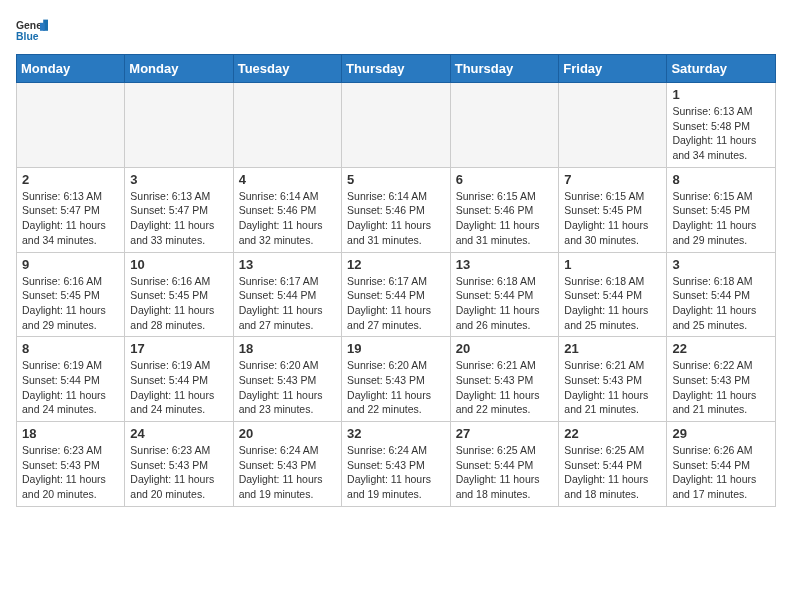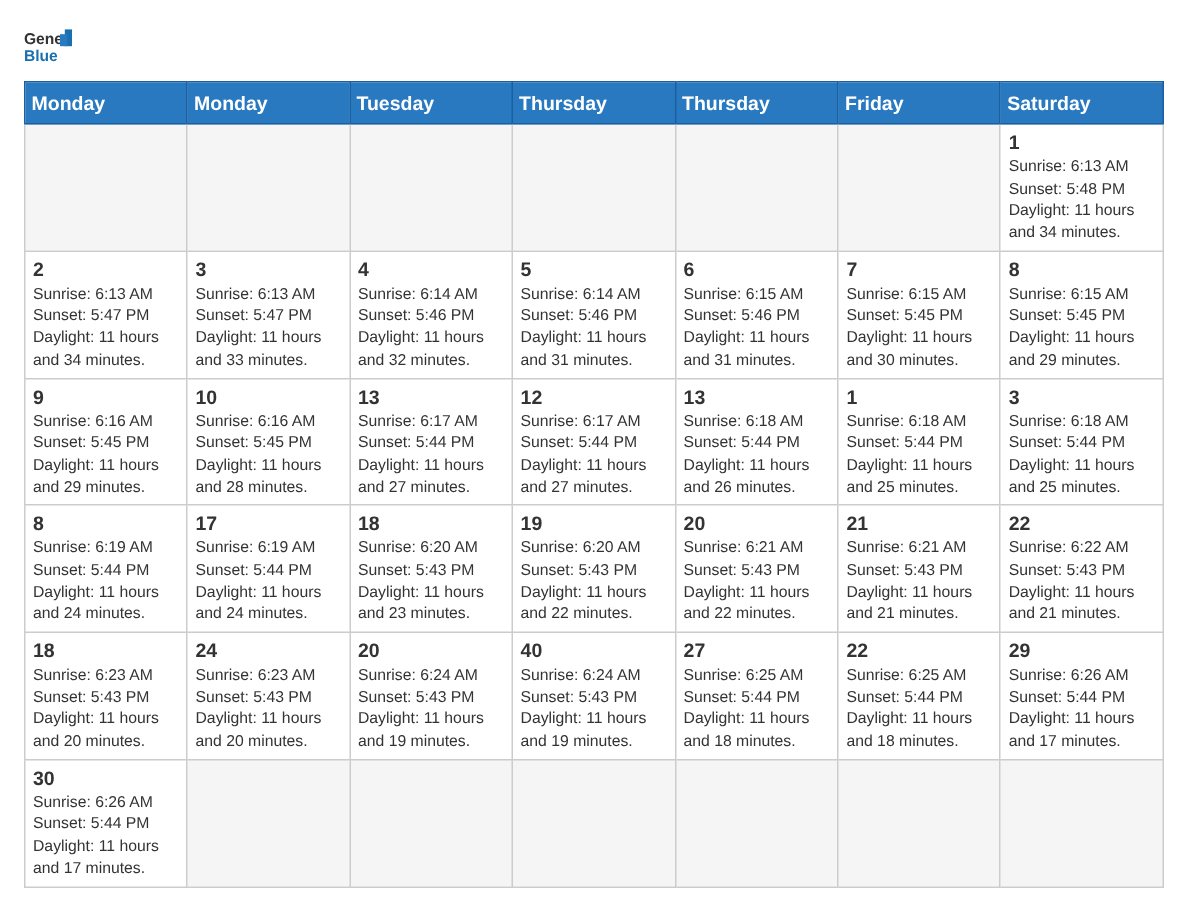--- a/index.html
+++ b/index.html
@@ -296,21 +296,21 @@
 and 20 minutes.</div>
         </td>
         <td>
           <span class="day-number">20</span>
           <div class="day-info" style="white-space: pre-line;">Sunrise: 6:24 AM
 Sunset: 5:43 PM
 Daylight: 11 hours
 and 19 minutes.</div>
         </td>
         <td>
-          <span class="day-number">40</span>
+          <span class="day-number">32</span>
           <div class="day-info" style="white-space: pre-line;">Sunrise: 6:24 AM
 Sunset: 5:43 PM
 Daylight: 11 hours
 and 19 minutes.</div>
         </td>
         <td>
           <span class="day-number">27</span>
           <div class="day-info" style="white-space: pre-line;">Sunrise: 6:25 AM
 Sunset: 5:44 PM
 Daylight: 11 hours
@@ -323,30 +323,15 @@
 Daylight: 11 hours
 and 18 minutes.</div>
         </td>
         <td>
           <span class="day-number">29</span>
           <div class="day-info" style="white-space: pre-line;">Sunrise: 6:26 AM
 Sunset: 5:44 PM
 Daylight: 11 hours
 and 17 minutes.</div>
         </td>
-      </tr>
-      <tr>
-        <td>
-          <span class="day-number">30</span>
-          <div class="day-info" style="white-space: pre-line;">Sunrise: 6:26 AM
-Sunset: 5:44 PM
-Daylight: 11 hours
-and 17 minutes.</div>
-        </td>
-        <td class="empty"></td>
-        <td class="empty"></td>
-        <td class="empty"></td>
-        <td class="empty"></td>
-        <td class="empty"></td>
-        <td class="empty"></td>
       </tr>
     </tbody>
 </table>
 
 </body></html>

